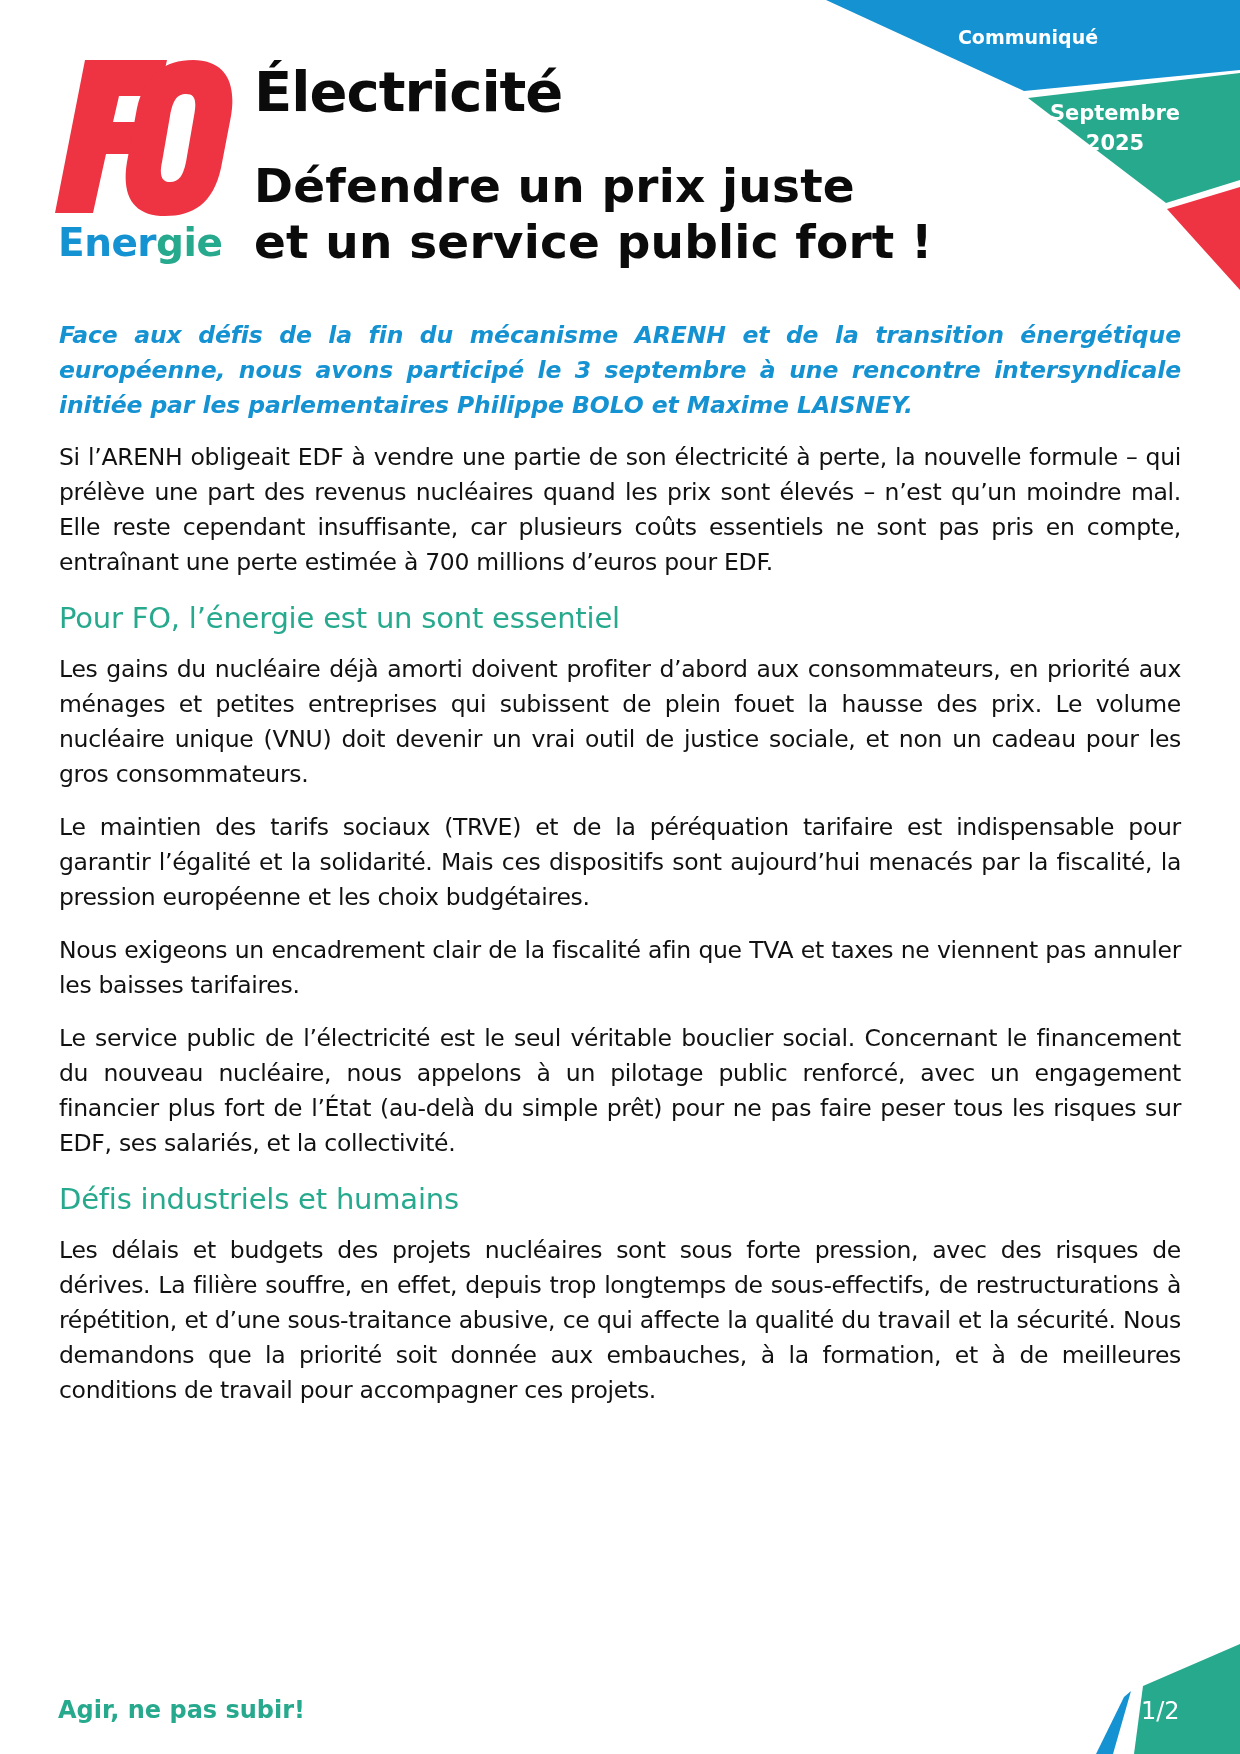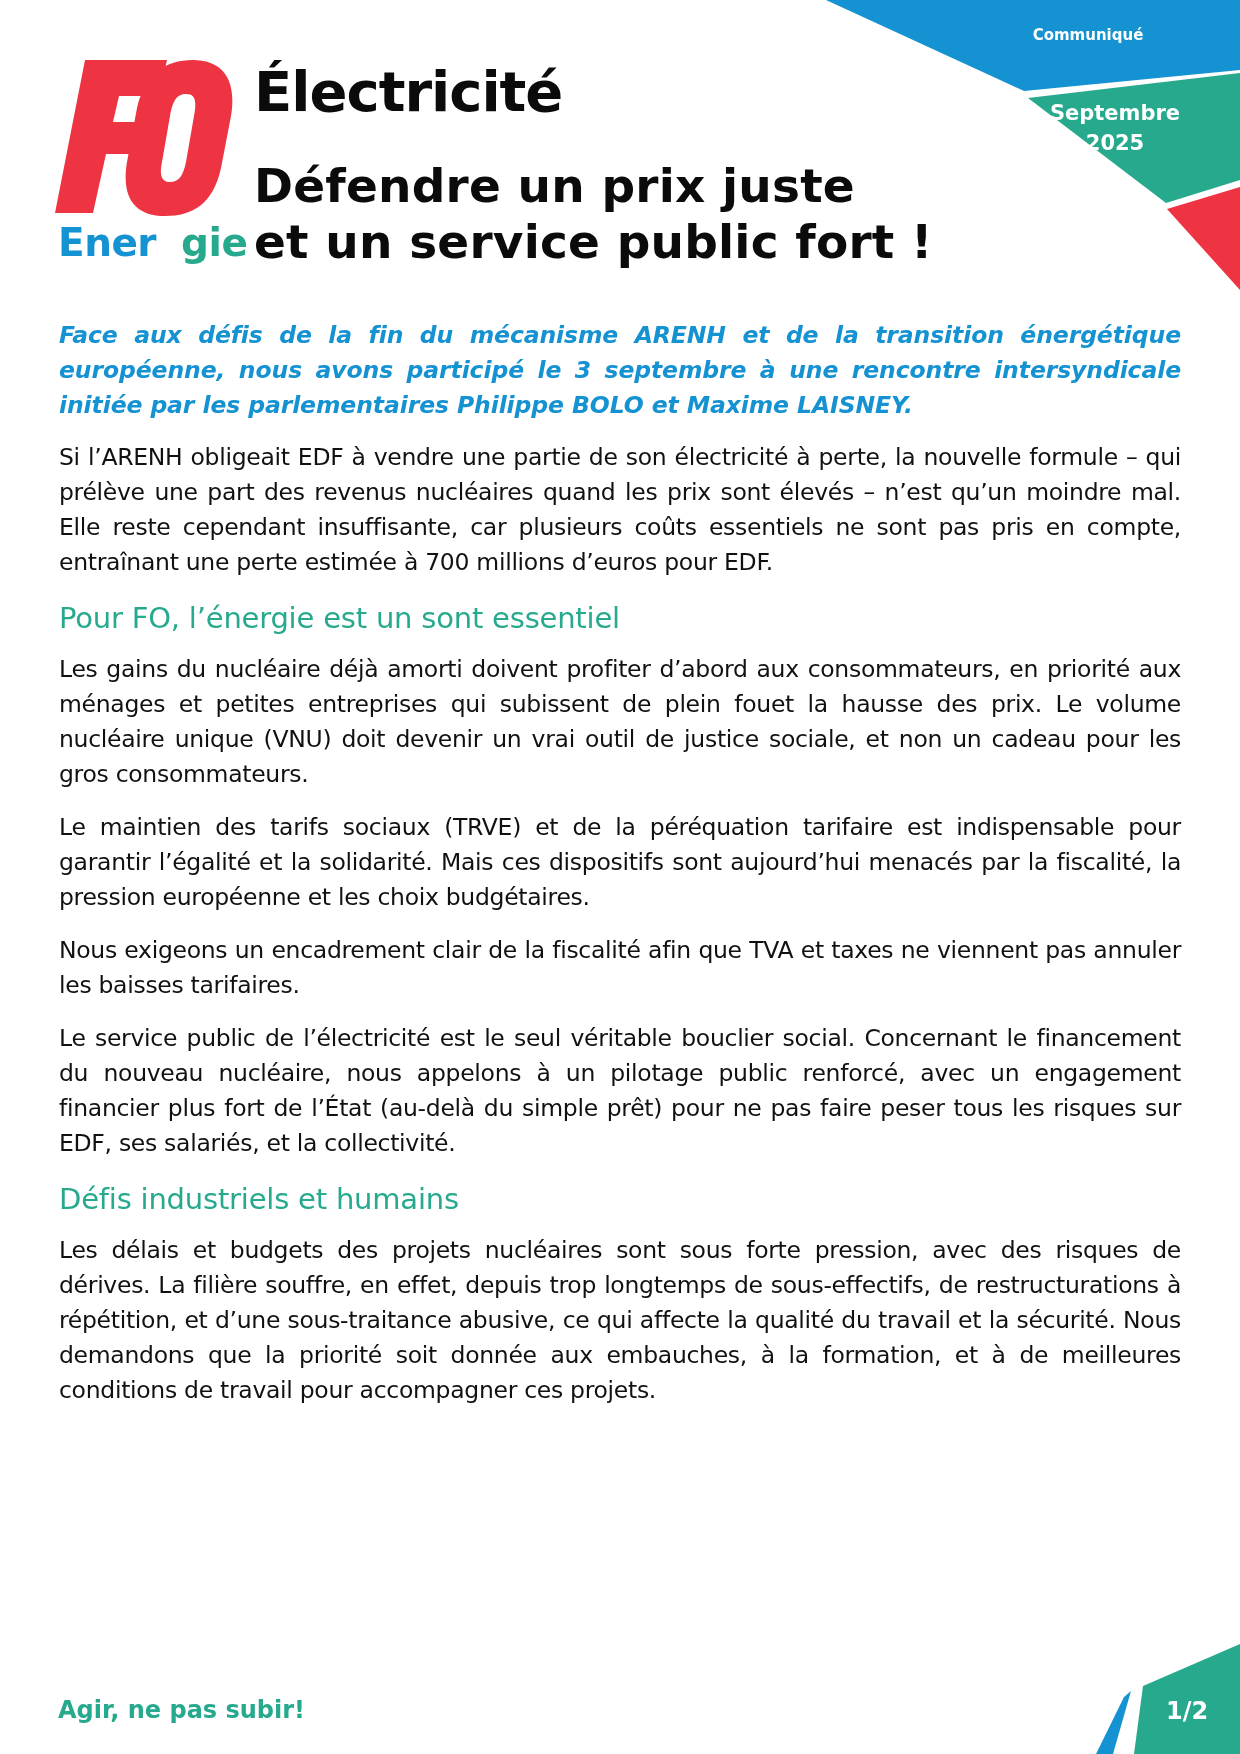--- a/index.html
+++ b/index.html
@@ -3,45 +3,45 @@
 <meta charset="utf-8">
 <style>
   html, body { margin: 0; padding: 0; background: #ffffff; }
   body { width: 1240px; height: 1754px; position: relative; overflow: hidden;
          font-family: "DejaVu Sans", "Liberation Sans", sans-serif; color: #111; }
 
   .corner-svg { position: absolute; left: 0; top: 0; width: 1240px; height: 1754px; pointer-events: none; }
 
   .badge-text { position: absolute; color: #fff; font-weight: bold; text-align: center;
                 font-family: "DejaVu Sans", sans-serif; }
-  #badge-communique { left: 988px; top: 26px; width: 200px; font-size: 15px; }
+  #badge-communique { left: 928px; top: 26px; width: 200px; font-size: 19px; }
   #badge-date { left: 1040px; top: 98px; width: 150px; font-size: 21px; line-height: 30px; }
 
   .logo { position: absolute; left: 55px; top: 58px; width: 175px; height: 210px; }
   .logo-fo { position: absolute; left: 0; top: 0; }
   .logo-energie { position: absolute; left: 3px; top: 220px; font-size: 39px; font-weight: bold; letter-spacing: -0.5px;
                   font-family: "DejaVu Sans", sans-serif; }
   .logo-energie .e1 { color: #1592d2; text-align: center; }
-  .logo-energie .e2 { color: #27a98e; margin-left: 25px; }
+  .logo-energie .e2 { color: #27a98e; }
 
   .header-title { position: absolute; left: 254px; top: 64px; font-size: 56px; font-weight: bold;
                   letter-spacing: -1px; font-family: "DejaVu Sans", sans-serif; color: #0b0b0b; line-height: 1; }
   .header-sub { position: absolute; left: 254px; top: 158px; font-size: 47px; font-weight: bold;
                 line-height: 56px; font-family: "DejaVu Sans", sans-serif; color: #0b0b0b; letter-spacing: 0.2px; }
 
   .content { position: absolute; left: 59px; top: 318px; width: 1122px; }
   .intro { color: #1592d2; font-weight: bold; font-size: 23.5px; line-height: 35px; text-align: justify; margin: 0 0 17px 0;
            letter-spacing: -0.1px; font-style: italic; }
   h2 { color: #27a98e; font-weight: normal; font-size: 29px; margin: 0 0 14px 0; line-height: 40px; letter-spacing: -0.2px; }
   p.body { font-size: 23.5px; line-height: 35px; text-align: justify; margin: 0 0 18px 0; color: #111; letter-spacing: -0.3px; }
   p.body b { font-weight: normal; }
 
   .footer-slogan { position: absolute; left: 58px; top: 1696px; color: #27a98e; font-weight: bold;
                    font-size: 24px; font-family: "DejaVu Sans", sans-serif; }
-  .page-num { position: absolute; left: 1141px; top: 1697px; color: #fff; font-weight: bold; font-size: 24px; margin-left: 25px; }
+  .page-num { position: absolute; left: 1141px; top: 1697px; color: #fff; font-weight: normal; font-size: 24px; }
 </style>
 </head>
 <body>
 
 <svg class="corner-svg" viewBox="0 0 1240 1754">
   <polygon points="826,0 1240,0 1240,70 1024,91" fill="#1592d2"></polygon>
   <polygon points="1028,98 1240,73 1240,180 1166,203" fill="#27a98e"></polygon>
   <polygon points="1167,209 1240,187 1240,290" fill="#ee3342"></polygon>
   <polygon points="1096,1754 1124,1697 1131,1691 1113,1754" fill="#1592d2"></polygon>
   <polygon points="1134,1754 1143,1686 1240,1644 1240,1754" fill="#27a98e"></polygon>

